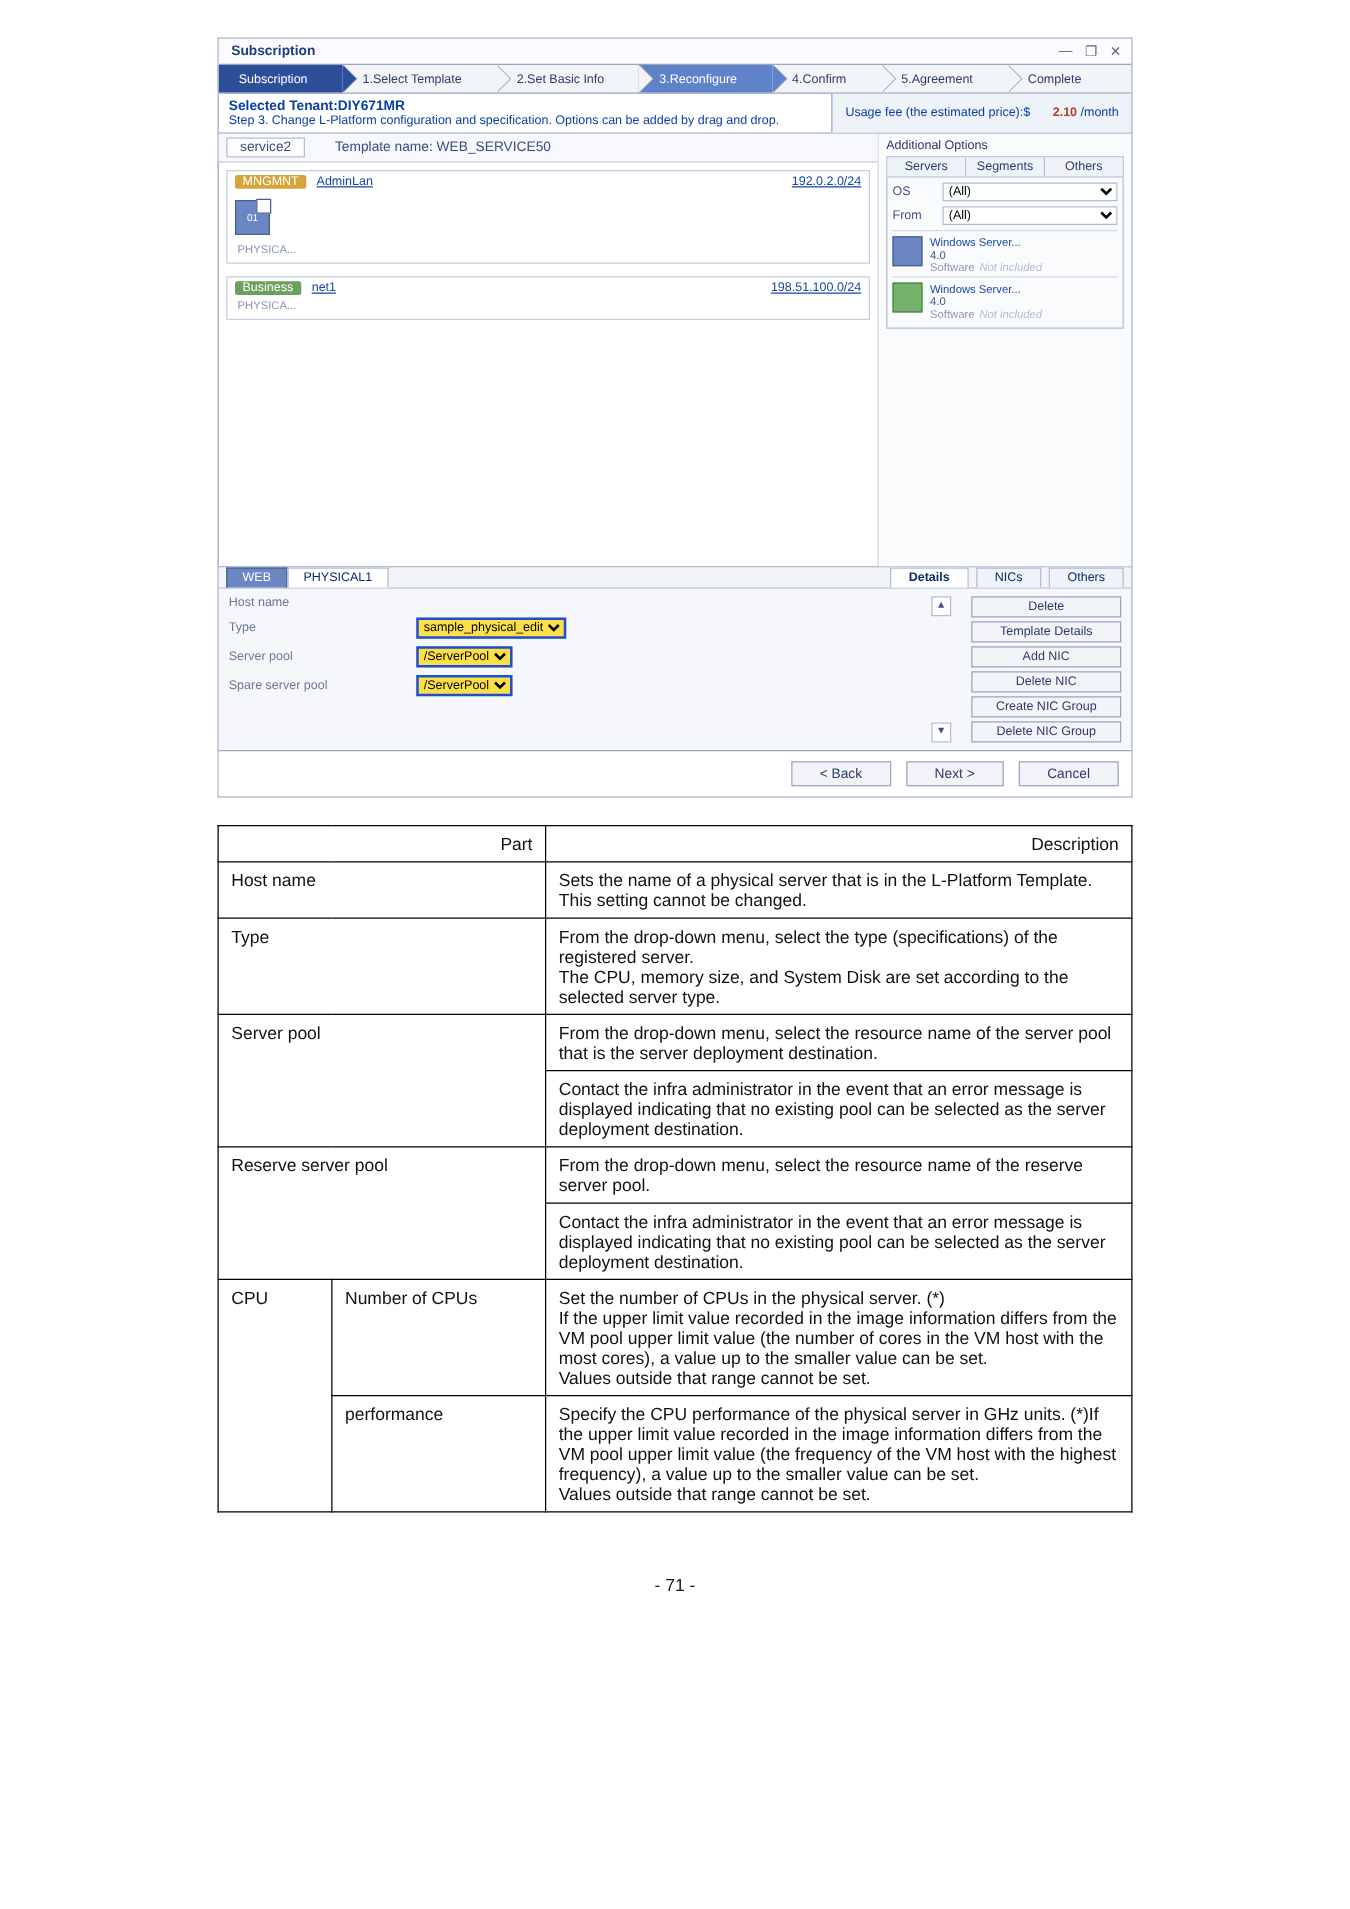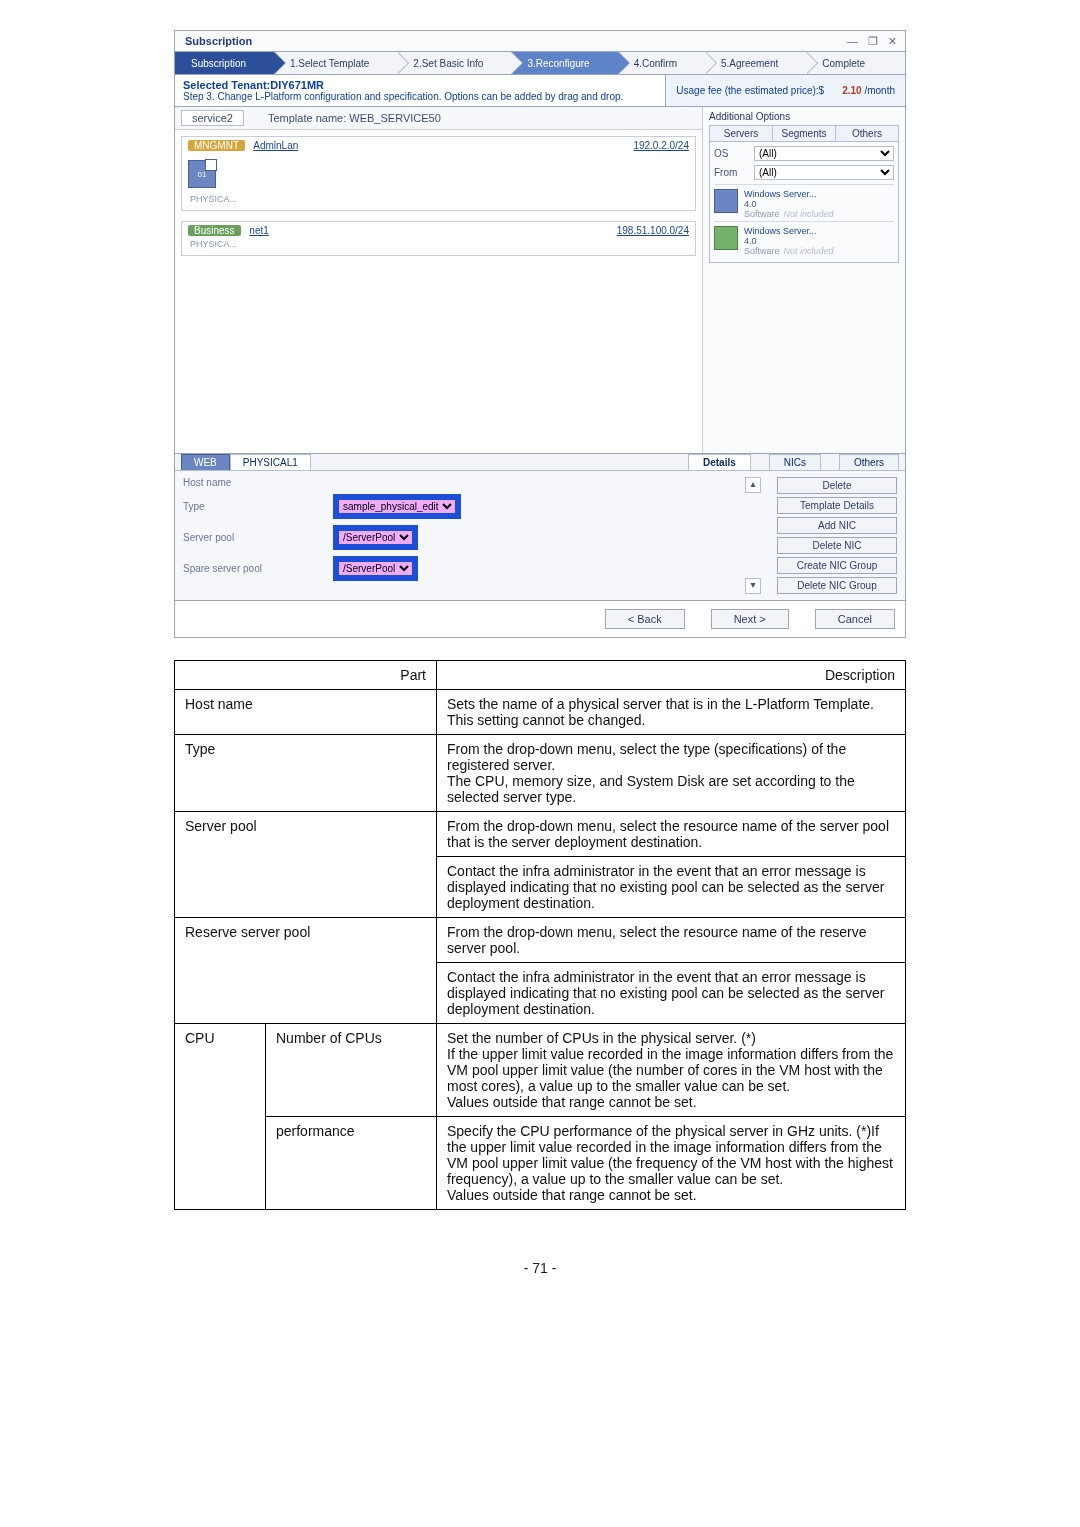--- a/index.html
+++ b/index.html
@@ -59,38 +59,38 @@
   .srv-ico{width:22px;height:22px;background:#6c86c3;border:1px solid #47608f}
   .srv-ico.g{background:#76b26b;border-color:#4a8640}
   .srv-txt{display:flex;flex-direction:column;font-size:9px}
   .srv-txt .os{color:#1846a5}
   .srv-txt .mem{color:#415584}
   .srv-txt .sw{color:#8898b8}
   .srv-txt .sw i{color:#b3bdd4;margin-left:4px}
   
   .detail-pane{border-top:1px solid #9aa6be;display:flex}
   .dp-left{flex:1;padding:0}
-  .dp-tabs{display:flex;align-items:flex-end;gap:16px;background:#f3f4f7;border-bottom:1px solid #b3bdd4;padding:0 6px}
+  .dp-tabs{display:flex;align-items:flex-end;gap:4px;background:#f3f4f7;border-bottom:1px solid #b3bdd4;padding:0 6px}
   .dp-tabs .sel{display:flex}
   .dp-tabs .sel span{display:inline-block;padding:2px 12px;border:1px solid #b3bdd4;border-bottom:none;background:#fff;font-size:10px}
   .dp-tabs .sel .web{background:#6c86c3;color:#fff;border-color:#47608f}
   .dp-tabs .filler{flex:1}
   .dp-tabs .mini{padding:2px 14px;border:1px solid #b3bdd4;border-bottom:none;margin-left:2px;background:#eef2f9;font-size:10px}
   .dp-tabs .mini.active{background:#fff;font-weight:bold}
   .dp-body{display:flex;gap:10px;padding:6px 8px;background:#f6f7fb}
   .dp-form{flex:1;display:flex;flex-direction:column;gap:6px}
   .dp-row{display:flex;align-items:center;font-size:10px;color:#6a7796}
   .dp-row label{width:150px}
-  .dp-row .inp, .dp-row select{border:6px solid #1d4ed8;background:#f0abfc;font-size:10px}
+  .dp-row .inp, .dp-row select{border:2px solid #1d4ed8;background:#fde047;font-size:10px}
   .scroller{width:16px;display:flex;flex-direction:column;justify-content:space-between;align-items:center}
   .scroller span{border:1px solid #b3bdd4;width:14px;height:14px;text-align:center;line-height:12px;background:#fff;font-size:10px;color:#415584}
   .dp-actions{width:120px;display:flex;flex-direction:column;gap:3px;padding-left:6px}
   .dp-actions button{font-size:10px;border:1px solid #9aa6be;background:#f3f4f7;padding:2px 4px;color:#2a3c6e}
   
-  .shot-foot{display:flex;justify-content:flex-end;gap:26px;border-top:1px solid #9aa6be;padding:8px 10px;background:#fff}
+  .shot-foot{display:flex;justify-content:flex-end;gap:12px;border-top:1px solid #9aa6be;padding:8px 10px;background:#fff}
   .shot-foot button{border:1px solid #9aa6be;background:#f3f4f7;padding:3px 22px;font-size:11px;color:#2a3c6e}
   
   table.desc{width:100%;border-collapse:collapse;margin-top:22px;font-size:14px;color:#111}
   table.desc th, table.desc td{border:1px solid #000;padding:6px 10px;vertical-align:top;text-align:left}
   table.desc thead th{text-align:right;font-weight:normal}
   .multiline p{margin:0 0 8px 0}
   .multiline p:last-child{margin-bottom:0}
   .pgnum{text-align:center;margin-top:50px;font-size:14px}
 </style>
 </head>

